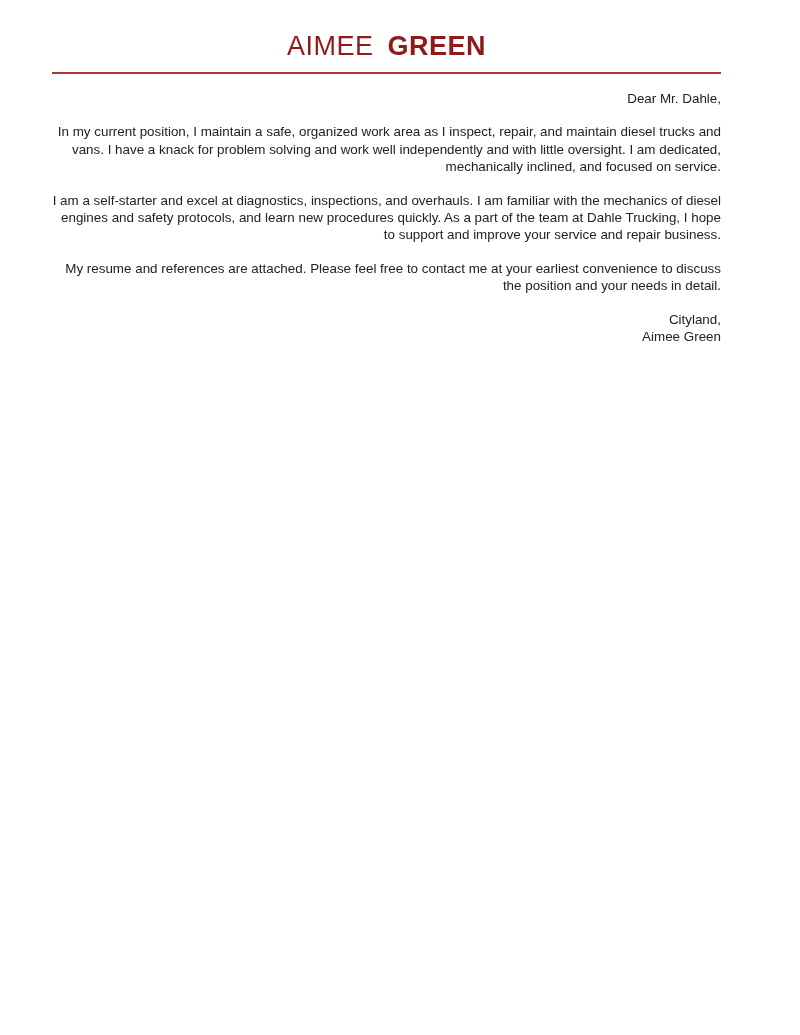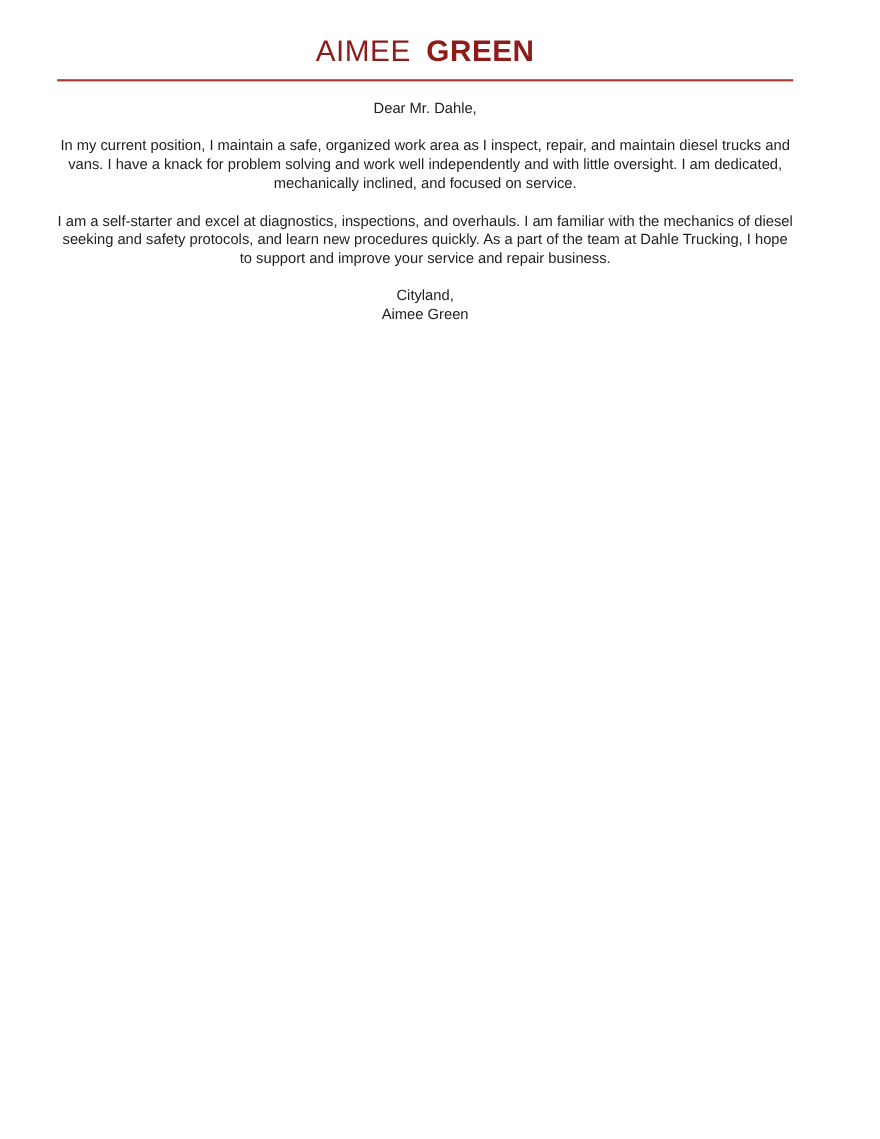--- a/index.html
+++ b/index.html
@@ -44,21 +44,21 @@
   .contact-line {
     margin-top: 6px;
     font-size: 12px;
     line-height: 14px;
     color: var(--text-color);
   }
   .letter-body {
     margin: 16px 52px 0 52px;
     font-size: 13.4px;
     line-height: 17.4px;
-    text-align: center;
+    text-align: right;
   }
   .letter-body p { margin: 0 0 16px 0; }
   .closing   { margin-bottom: 0 !important; }
   .signature { margin-top: 33px; }
 </style>
 </head>
 <body>
 
 <div class="page">
 
@@ -66,18 +66,19 @@
     <div class="name-line">
       <span class="name-first">AIMEE</span>
       <span class="name-last">GREEN</span>
     </div>
     <hr class="header-rule">
   </div>
 
   <div class="letter-body">
     <p class="salutation">Dear Mr. Dahle,</p>
     <p>In my current position, I maintain a safe, organized work area as I inspect, repair, and maintain diesel trucks and vans. I have a knack for problem solving and work well independently and with little oversight. I am dedicated, mechanically inclined, and focused on service.</p>
-    <p>I am a self-starter and excel at diagnostics, inspections, and overhauls. I am familiar with the mechanics of diesel seeking and safety protocols, and learn new procedures quickly. As a part of the team at Dahle Trucking, I hope to support and improve your service and repair business.</p>
+    <p>I am a self-starter and excel at diagnostics, inspections, and overhauls. I am familiar with the mechanics of diesel engines and safety protocols, and learn new procedures quickly. As a part of the team at Dahle Trucking, I hope to support and improve your service and repair business.</p>
+    <p>My resume and references are attached. Please feel free to contact me at your earliest convenience to discuss the position and your needs in detail.</p>
     <p class="closing">Cityland,</p>
     <p class="signature">Aimee Green</p>
   </div>
 
 </div>
 
 </body></html>

